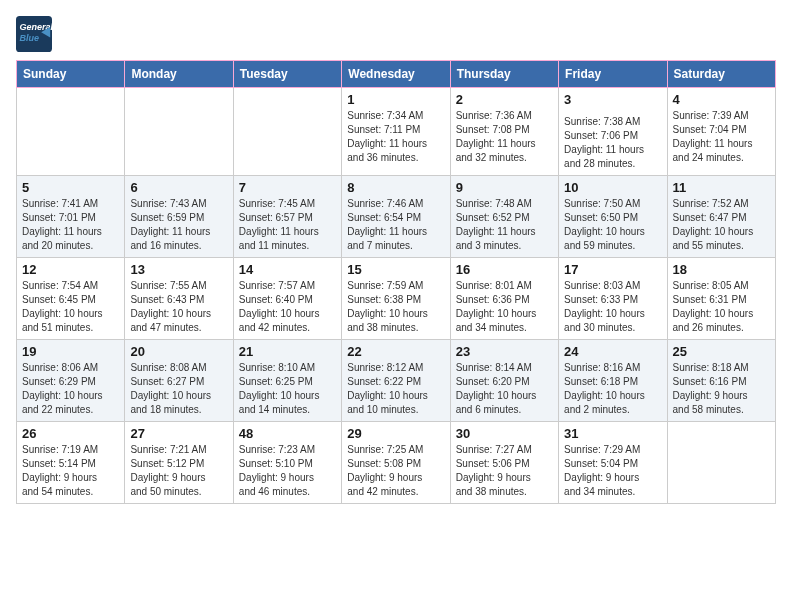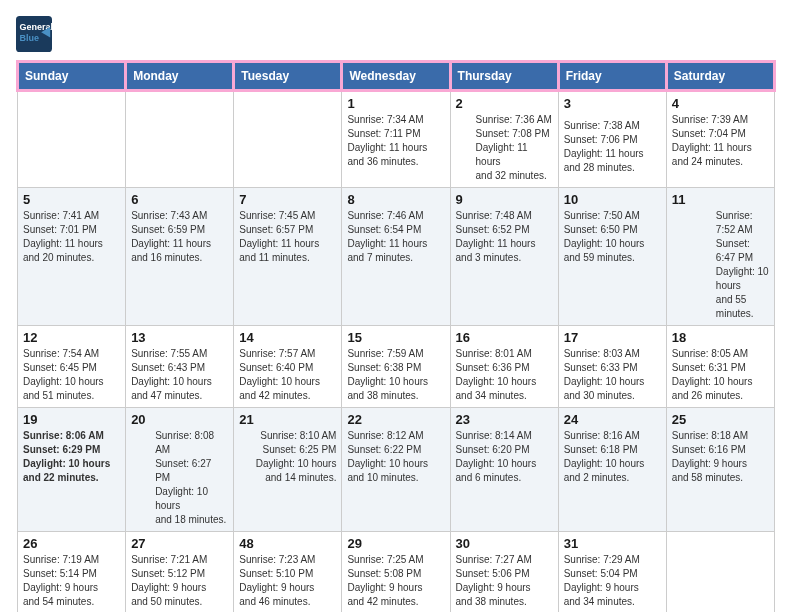--- a/index.html
+++ b/index.html
@@ -13,20 +13,21 @@
     .header {
       display: flex;
       align-items: flex-start;
       justify-content: space-between;
       margin-bottom: 8px;
     }
     .logo {
       display: flex;
       align-items: flex-end;
       gap: 6px;
+      font-style: italic;
     }
     .logo-text {
       font-size: 18px;
       font-weight: bold;
       color: #1a3a5c;
       line-height: 1.1;
     }
     .logo-text span { color: #4a90c4; }
     .logo-icon {
       width: 36px;
@@ -50,21 +51,21 @@
       border-collapse: collapse;
       font-size: 11px;
     }
     thead tr th {
       background: #3a6baa;
       color: #fff;
       text-align: left;
       padding: 6px 6px;
       font-size: 12px;
       font-weight: bold;
-      border: 3px solid #f9a8d4;
+      border: 1px solid #f9a8d4;
     }
     tbody tr td {
       border: 1px solid #ccc;
       vertical-align: top;
       padding: 4px 5px;
       height: 80px;
       width: 108px;
       background: #fff;
     }
     tbody tr:nth-child(even) td {
@@ -127,21 +128,21 @@
         <td class="empty"></td>
         <td>
           <span class="day-num">1</span>
           <div class="day-info" style="white-space: pre-line;">Sunrise: 7:34 AM
 Sunset: 7:11 PM
 Daylight: 11 hours
 and 36 minutes.</div>
         </td>
         <td>
           <span class="day-num">2</span>
-          <div class="day-info" style="white-space: pre-line; margin-left: 20px;">Sunrise: 7:36 AM
+          <div class="day-info" style="white-space: pre-line;">Sunrise: 7:36 AM
 Sunset: 7:08 PM
 Daylight: 11 hours
 and 32 minutes.</div>
         </td>
         <td>
           <span class="day-num">3</span>
           <div class="day-info" style="white-space: pre-line; margin-top: 8px;">Sunrise: 7:38 AM
 Sunset: 7:06 PM
 Daylight: 11 hours
 and 28 minutes.</div>
@@ -192,21 +193,21 @@
         </td>
         <td>
           <span class="day-num">10</span>
           <div class="day-info" style="white-space: pre-line;">Sunrise: 7:50 AM
 Sunset: 6:50 PM
 Daylight: 10 hours
 and 59 minutes.</div>
         </td>
         <td>
           <span class="day-num">11</span>
-          <div class="day-info" style="white-space: pre-line; margin-left: 44px;">Sunrise: 7:52 AM
+          <div class="day-info" style="white-space: pre-line;">Sunrise: 7:52 AM
 Sunset: 6:47 PM
 Daylight: 10 hours
 and 55 minutes.</div>
         </td>
       </tr>
       <tr>
         <td>
           <span class="day-num">12</span>
           <div class="day-info" style="white-space: pre-line;">Sunrise: 7:54 AM
 Sunset: 6:45 PM
@@ -252,35 +253,35 @@
           <span class="day-num">18</span>
           <div class="day-info" style="white-space: pre-line;">Sunrise: 8:05 AM
 Sunset: 6:31 PM
 Daylight: 10 hours
 and 26 minutes.</div>
         </td>
       </tr>
       <tr>
         <td>
           <span class="day-num">19</span>
-          <div class="day-info" style="white-space: pre-line; font-weight: bold;">Sunrise: 8:06 AM
+          <div class="day-info" style="white-space: pre-line;">Sunrise: 8:06 AM
 Sunset: 6:29 PM
 Daylight: 10 hours
 and 22 minutes.</div>
         </td>
         <td>
           <span class="day-num">20</span>
-          <div class="day-info" style="white-space: pre-line; margin-left: 24px;">Sunrise: 8:08 AM
+          <div class="day-info" style="white-space: pre-line;">Sunrise: 8:08 AM
 Sunset: 6:27 PM
 Daylight: 10 hours
 and 18 minutes.</div>
         </td>
         <td>
           <span class="day-num">21</span>
-          <div class="day-info" style="white-space: pre-line; text-align: right;">Sunrise: 8:10 AM
+          <div class="day-info" style="white-space: pre-line;">Sunrise: 8:10 AM
 Sunset: 6:25 PM
 Daylight: 10 hours
 and 14 minutes.</div>
         </td>
         <td>
           <span class="day-num">22</span>
           <div class="day-info" style="white-space: pre-line;">Sunrise: 8:12 AM
 Sunset: 6:22 PM
 Daylight: 10 hours
 and 10 minutes.</div>

